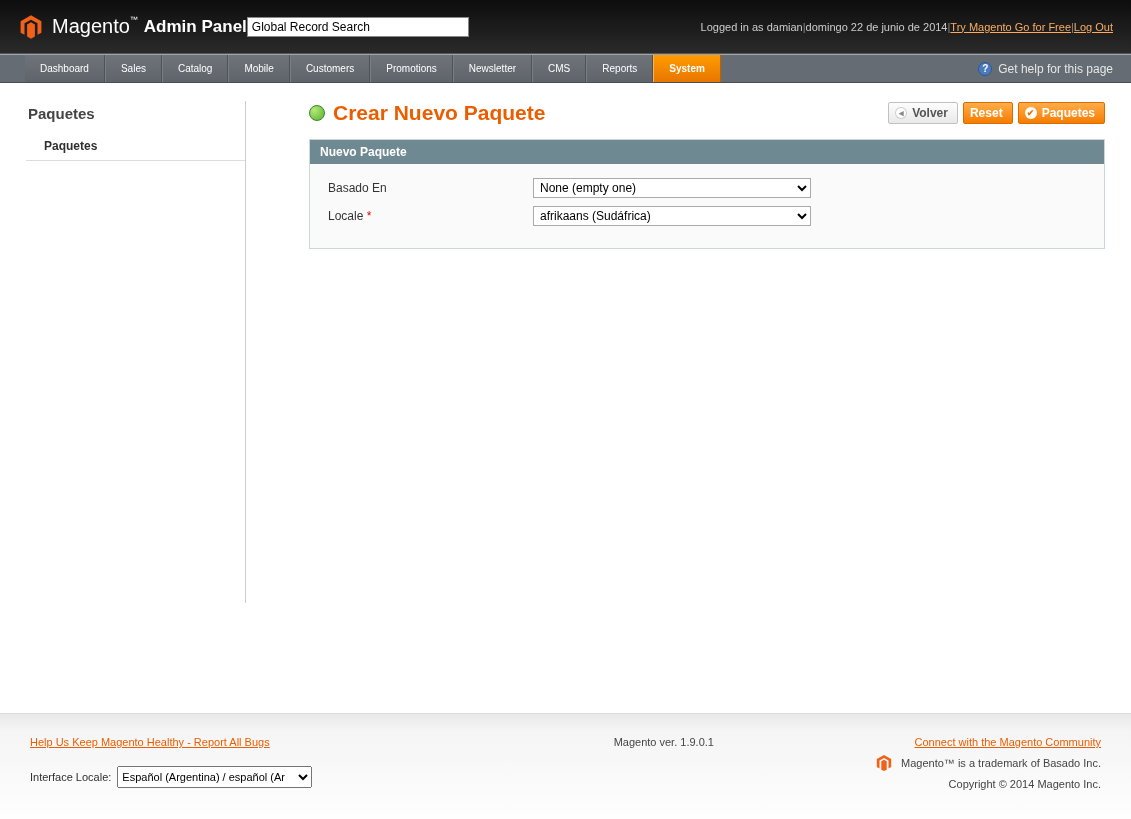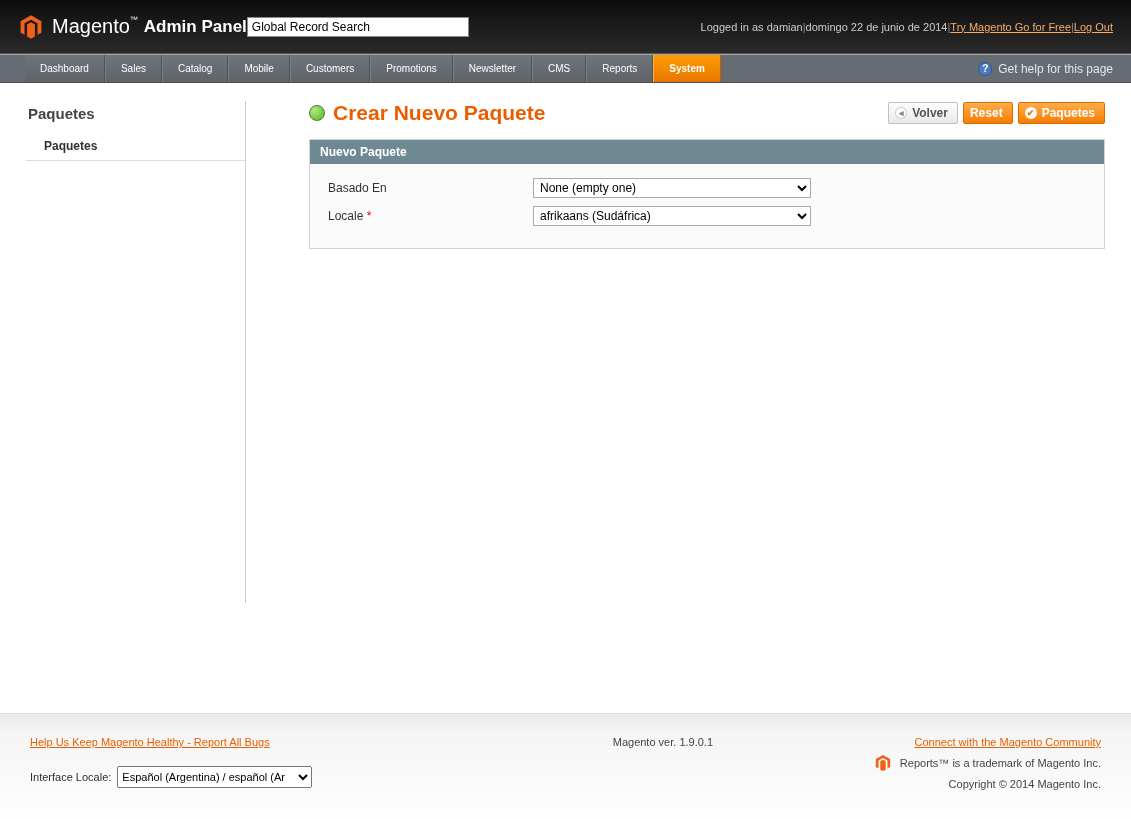--- a/index.html
+++ b/index.html
@@ -167,17 +167,17 @@
   <div class="footer-center">
     <span>Magento ver. 1.9.0.1</span>
   </div>
   <div class="footer-right">
     <a href="#">Connect with the Magento Community</a>
     <div class="tm-row">
       <svg class="footer-logo-small" viewBox="0 0 100 100">
           <polygon points="50,5 90,28 90,72 75,80 75,36 50,22 25,36 25,80 10,72 10,28" fill="#f2611a"></polygon>
           <polygon points="50,95 65,87 65,40 50,32 35,40 35,87" fill="#f2611a"></polygon>
         </svg>
-      <span>Reports™ is a trademark of Magento Inc.</span>
+      <span>Magento™ is a trademark of Basado Inc.</span>
     </div>
     <div style="margin-top:6px;">Copyright © 2014 Magento Inc.</div>
   </div>
 </div>
 
 </body></html>

